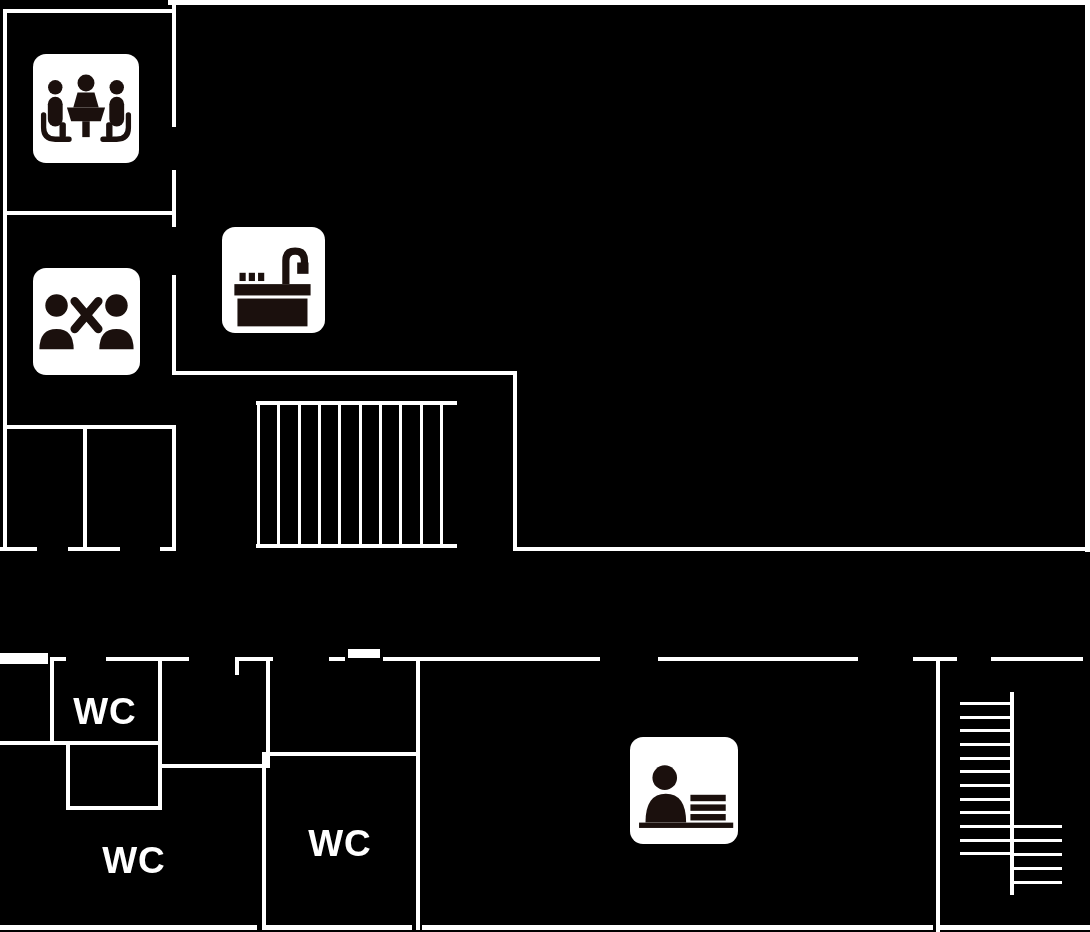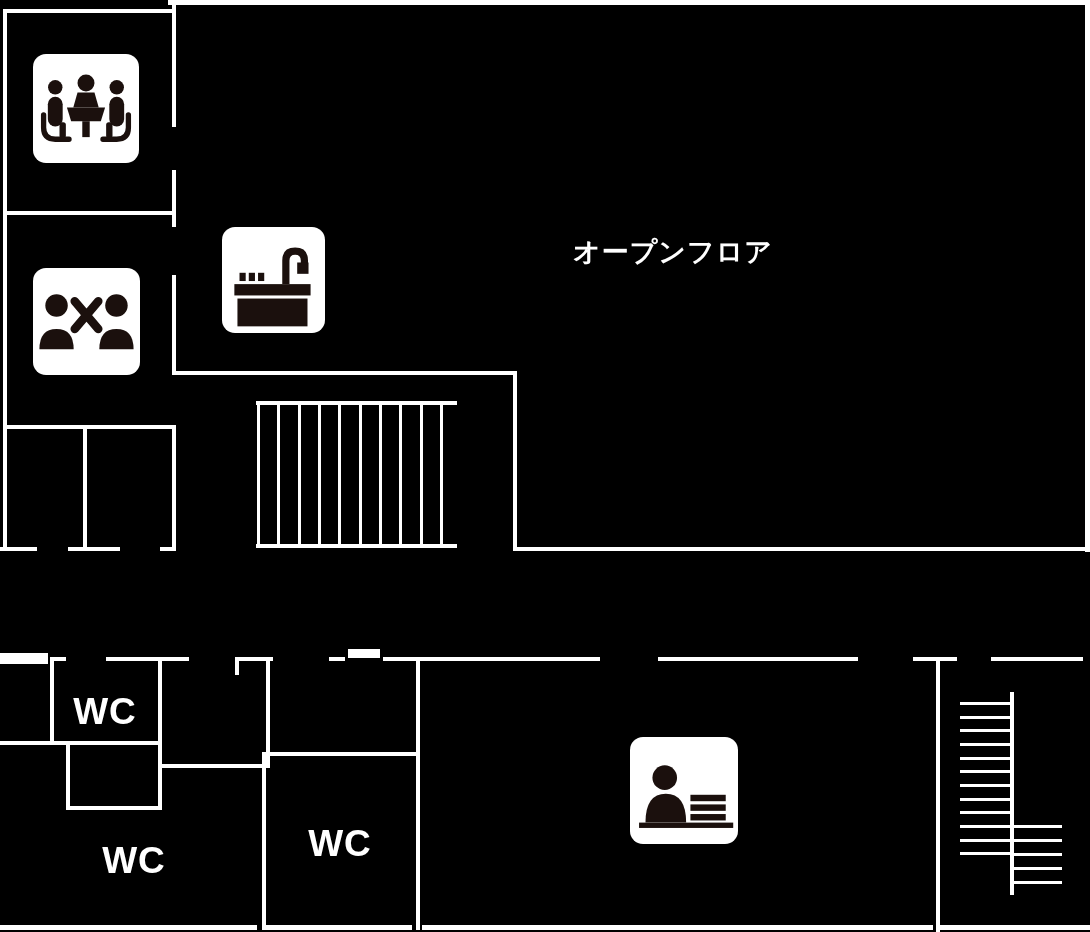--- a/index.html
+++ b/index.html
@@ -23,21 +23,20 @@
   #wc1{left:105px;top:712px;}
   #wc2{left:134px;top:861px;}
   #wc3{left:340px;top:844px;}
 </style>
 </head>
 <body>
 
 <div id="plan" style="--bg: #000000; --wall: #ffffff; --text: #ffffff; --iconbg: #ffffff; --glyph: #1b100d;">
 
   <div class="label open-floor">
-    <div>オープンフロア</div>
   </div>
 
   <div class="label wc" id="wc1">WC</div>
   <div class="label wc" id="wc2">WC</div>
   <div class="label wc" id="wc3">WC</div>
 
   <div class="icon-box" style="left: 33px; top: 54px; width: 106px; height: 109px;">
     <svg viewBox="0 0 100 100">
       <circle class="glyph-fill" cx="50" cy="26" r="8"></circle>
       <path class="glyph-fill" d="M42,35 h16 l4,14 h-24 z"></path>

